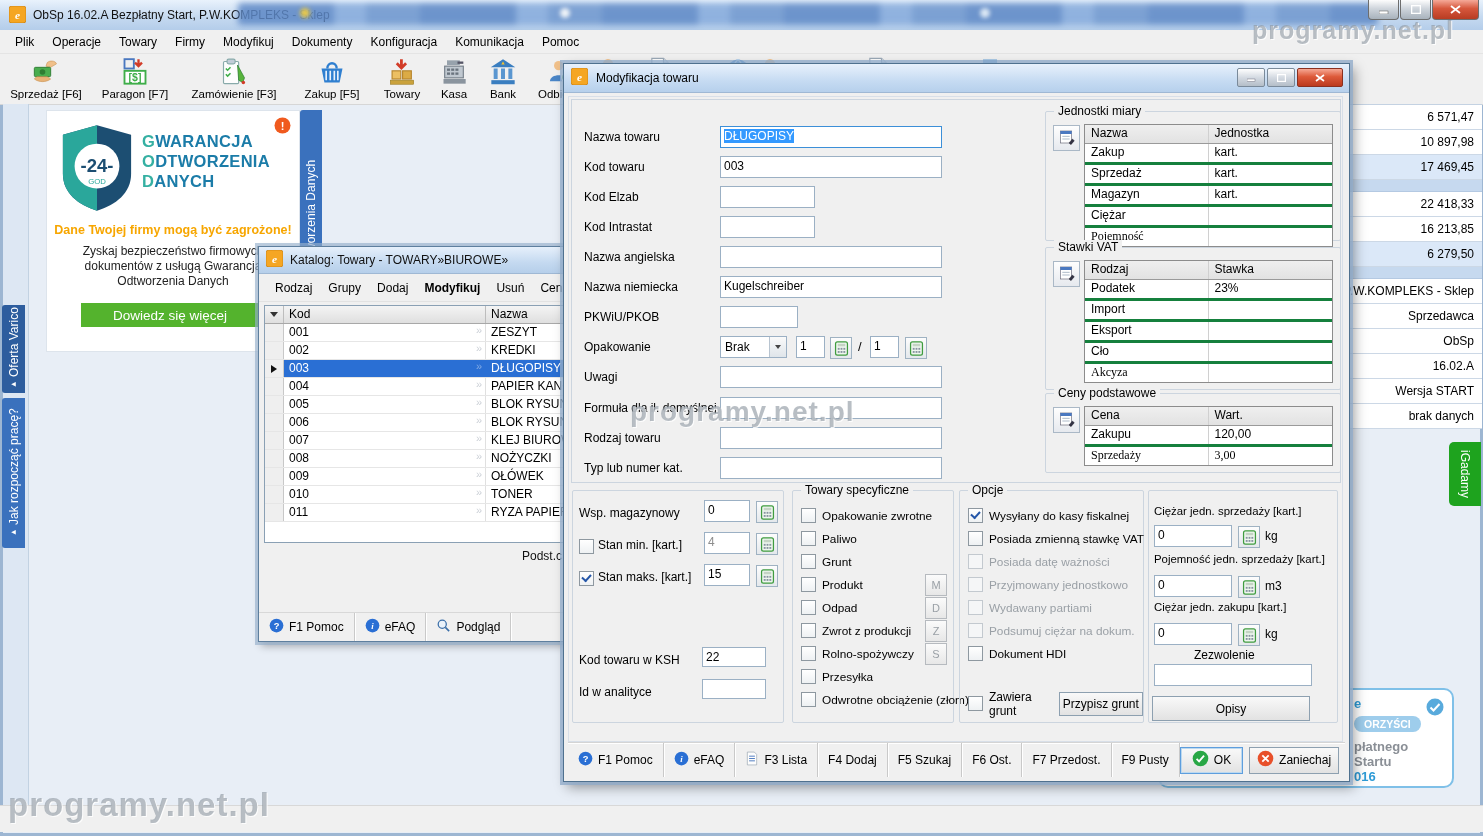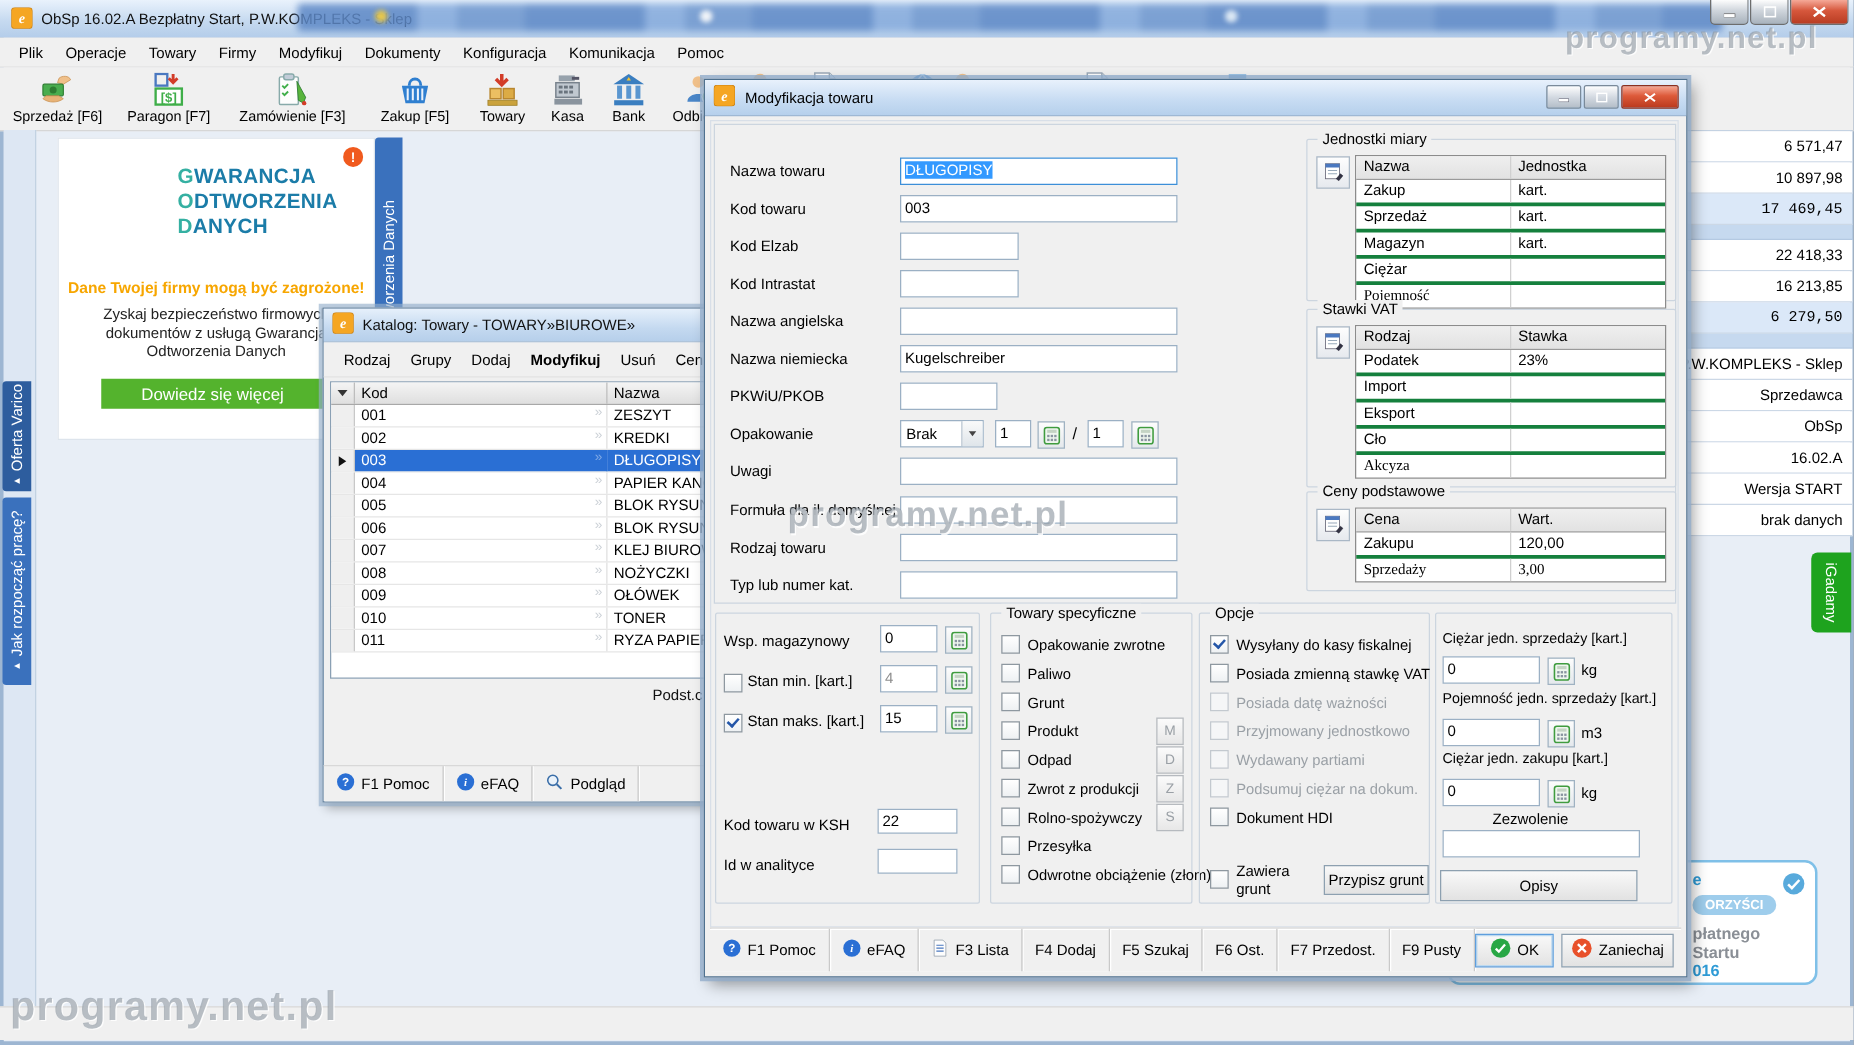--- a/index.html
+++ b/index.html
@@ -128,21 +128,21 @@
   .push-btn{border:1px solid #8da0b0;background:linear-gradient(#f9f9f9,#e2e2e2);display:flex;align-items:center;
     justify-content:center;font-size:12px;cursor:pointer;box-sizing:border-box;}
   .dlg-footer{position:absolute;left:4px;bottom:4px;width:777px;height:34px;background:#f0f0f0;
     border-top:1px solid #d4d4d4;box-shadow:inset 0 1px 0 #fff;display:flex;align-items:center;}
   .ok-btn{width:76px;height:27px;margin-left:auto;border-color:#5e9edd;box-shadow:inset 0 0 0 1px #bcd9f0;gap:5px;display:flex;}
   .cancel-btn{width:108px;height:27px;margin-left:6px;margin-right:6px;gap:5px;display:flex;}
   
   #right-panel{position:absolute;left:1348px;top:104px;width:133px;border-left:1px solid #a9bed4;border-top:1px solid #c4d2e2;z-index:5;}
   .rp-row{height:24px;background:#fff;border-bottom:1px solid #ccd8e6;display:flex;align-items:center;
     justify-content:flex-end;padding-right:8px;font-size:12px;white-space:nowrap;overflow:hidden;}
-  .rp-row.hl{background:#dbe8f8;font-family:Liberation Mono, monospace;}
+  .rp-row.hl{background:#dbe8f8;}
   .rp-gap{height:11px;background:#c6d9ef;border-bottom:1px solid #b4c9e2;}
   
   .promo{position:absolute;left:1158px;top:688px;width:296px;height:100px;background:#fff;
     border:2px solid #7fc0e8;border-radius:10px;z-index:10;box-sizing:border-box;}
   .promo-inner{position:absolute;left:194px;top:6px;right:8px;}
   .promo-title{color:#2e9bd6;font-weight:bold;font-size:13px;}
   .promo-check{position:absolute;right:0;top:2px;}
   .promo-badge{display:inline-block;margin-top:5px;background:#9ecdec;color:#fff;font-size:10.5px;font-weight:bold;
     padding:2px 10px;border-radius:10px;}
   .promo-line{margin-top:7px;color:#8a8f96;font-weight:bold;font-size:13px;}
@@ -343,20 +343,29 @@
       <span>iGadamy</span>
     </div>
 
   <div class="banner">
     <span class="banner-alert-icon">
       <svg width="17" height="17">
           <circle cx="8.5" cy="8.5" r="8" fill="#f05a1e"></circle>
           <text x="8.5" y="12.5" text-anchor="middle" font-size="11" font-weight="bold" fill="#fff" font-family="Liberation Sans">!</text>
         </svg>
     </span>
+    <span class="shield">
+      <svg width="76" height="90" viewBox="0 0 78 92">
+        <path d="M39 2 L74 12 V52 C74 72 58 84 39 90 C20 84 4 72 4 52 V12 Z" fill="#1c4e72"></path>
+        <path d="M39 2 L4 12 V52 C4 72 20 84 39 90 Z" fill="#2aa79b"></path>
+        <circle cx="39" cy="44" r="23" fill="#fff"></circle>
+        <text x="39" y="50" text-anchor="middle" font-size="19" font-weight="bold" fill="#1c4e72" font-family="Liberation Sans" id="shield-num">-24-</text>
+        <text x="39" y="62" text-anchor="middle" font-size="8" fill="#2aa79b" font-family="Liberation Sans" id="shield-sub">GOD</text>
+      </svg>
+    </span>
     <div class="banner-title" id="banner-title">
         <div><span class="fl">G</span><span class="rl">WARANCJA</span></div>
         <div><span class="fl">O</span><span class="rl">DTWORZENIA</span></div>
         <div><span class="fl">D</span><span class="rl">ANYCH</span></div>
       </div>
     <div class="banner-alert">Dane Twojej firmy mogą być zagrożone!</div>
     <div class="banner-body" id="banner-body">
         <div>Zyskaj bezpieczeństwo firmowych</div>
         <div>dokumentów z usługą Gwarancja</div>
         <div>Odtworzenia Danych</div>

